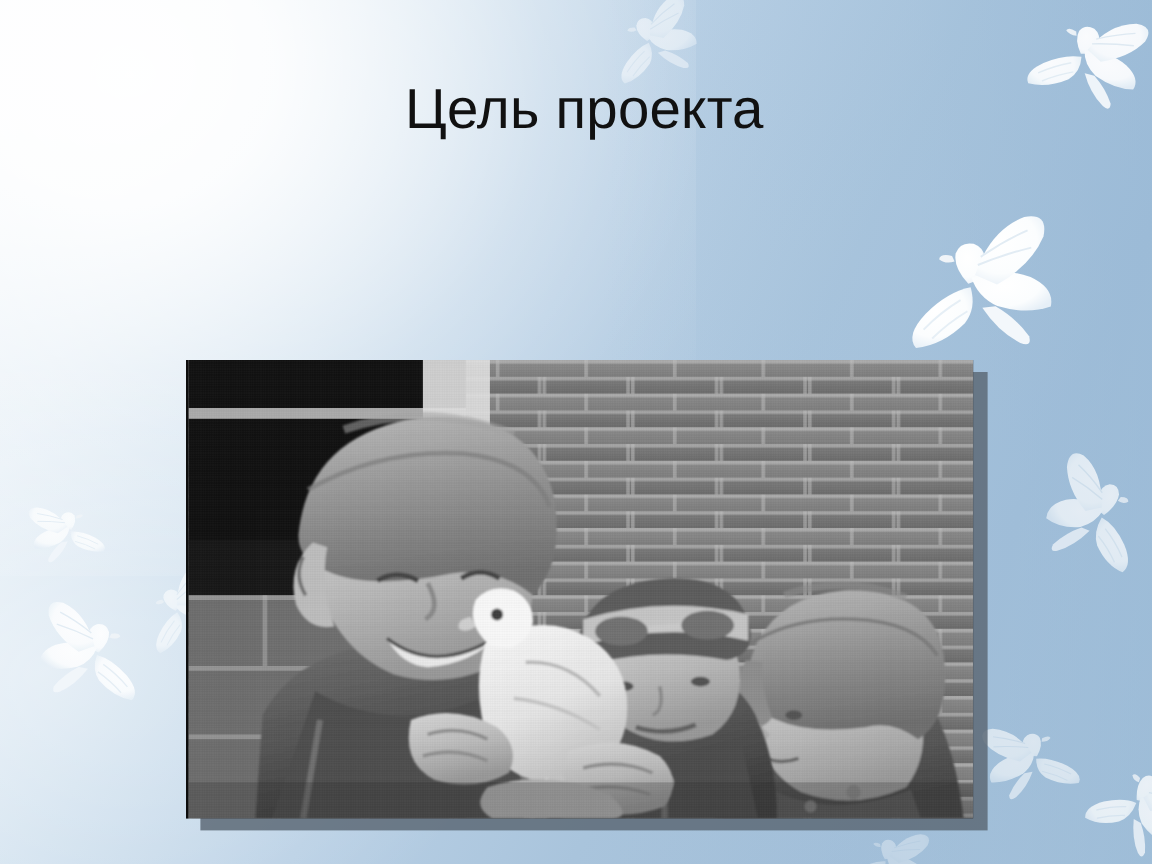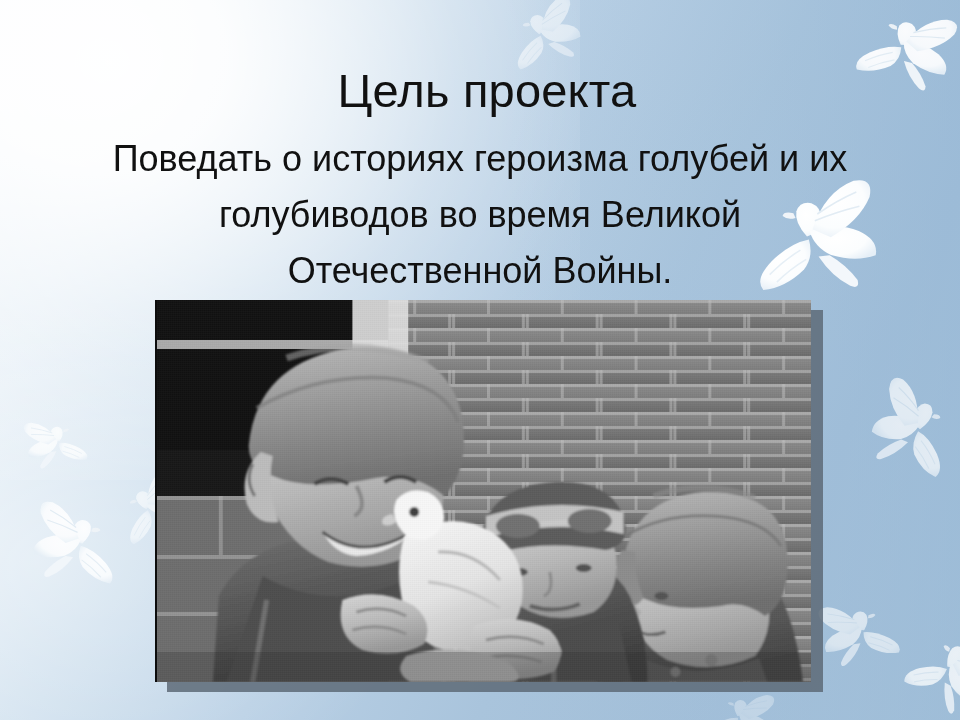--- a/index.html
+++ b/index.html
@@ -363,25 +363,20 @@
           <path d="M108 40 Q134 26 160 18" stroke="#e2ecf4" stroke-width="2" fill="none"></path>
           <path d="M104 48 Q132 40 162 36" stroke="#e2ecf4" stroke-width="2" fill="none"></path>
           <path d="M82 82 Q60 92 40 108" stroke="#e6eff6" stroke-width="2" fill="none"></path>
           <path d="M88 94 Q66 104 48 118" stroke="#e6eff6" stroke-width="2" fill="none"></path>
         </svg>
       </div>
     </div>
 
   <div class="title">Цель проекта</div>
 
-  <div class="body-text">
-    <span class="ln">Поведать о историях героизма голубей и их</span>
-    <span class="ln">голубиводов во время Великой</span>
-    <span class="ln">Отечественной Войны.</span>
-  </div>
 
   <div class="photo-wrap">
     <div class="photo-shadow"></div>
     <div class="photo">
       <svg viewBox="0 0 656 382" preserveAspectRatio="none">
         <defs>
           <linearGradient id="brickG" x1="0" y1="0" x2="0" y2="1">
             <stop offset="0%" stop-color="#8d8d8d"></stop>
             <stop offset="55%" stop-color="#7b7b7b"></stop>
             <stop offset="100%" stop-color="#6a6a6a"></stop>

